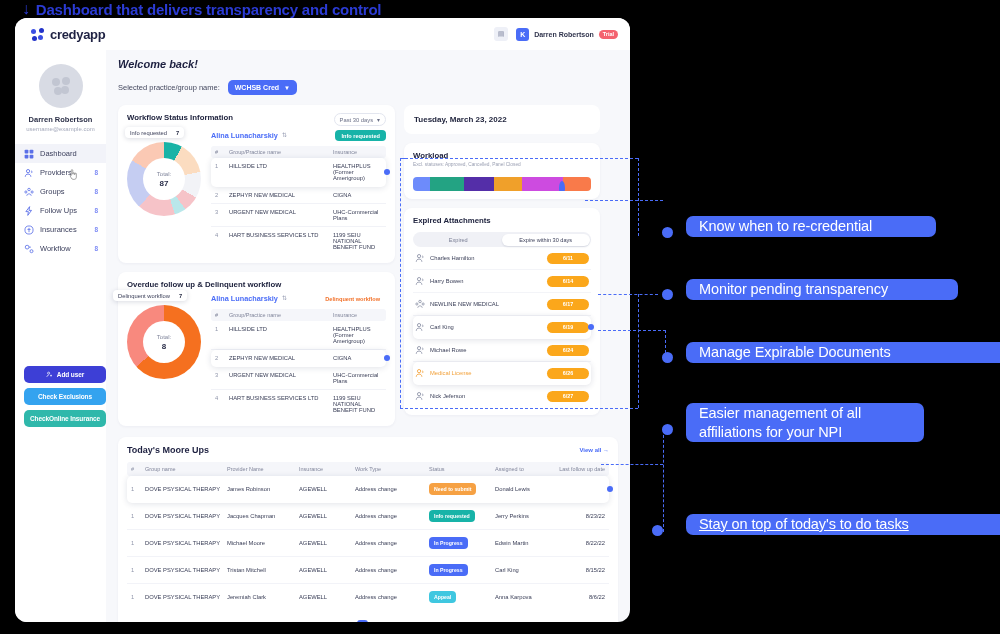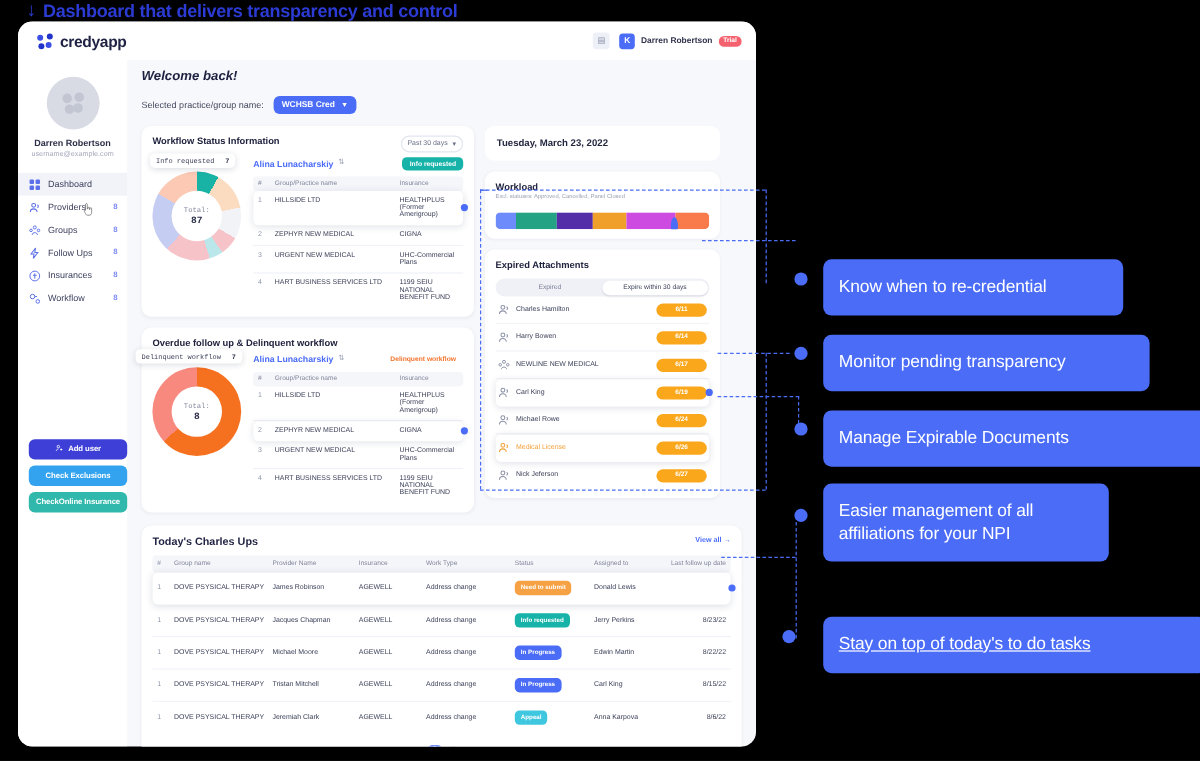--- a/index.html
+++ b/index.html
@@ -121,21 +121,21 @@
           box-shadow: 0 1px 3px rgba(30,40,90,.05); }
   .card-title { font-size: 7.8px; font-weight: 700; color:#20243f; }
   .card-head { display:flex; }
   .drop {
     margin-left:auto; border:1px solid #e3e6ef; border-radius: 9px;
     font-size: 5.8px; color:#6b7087; padding: 2.5px 5px; display:flex; gap:4px; align-items:center;
   }
 
   
   .chart-row { display: flex; gap: 6px; margin-top: 4px; position: relative; }
-  .donut-wrap { width: 78px; flex: none; position: relative; padding-top: 12px; font-family: Liberation Mono, monospace; }
+  .donut-wrap { width: 78px; flex: none; position: relative; padding-top: 12px; }
   .donut { width: 74px; height: 74px; border-radius: 50%; position: relative; }
   .donut::after {
     content:""; position:absolute; left:50%; top:50%; transform: translate(-50%,-50%);
     width: 42px; height: 42px; border-radius: 50%; background:#fff;
   }
   .donut-center {
     position:absolute; left:50%; top:50%; transform: translate(-50%,-50%);
     text-align:center; z-index: 2;
   }
   .donut-center .t { font-size: 6px; color:#81869c; line-height:1.25; }
@@ -235,21 +235,21 @@
   .tag.teal { background:#17b3a8; }
   .tag.blue { background:#4a6cf7; }
   .tag.cyan { background:#3fc7e0; }
   .pager { display:flex; justify-content:center; align-items:center; gap:8px; margin-top: 10px; padding-bottom: 2px; }
   .pager span { font-size:6px; color:#9aa0b6; }
   .pager .cur { background:#4a6cf7; color:#fff; border-radius:3px; padding: 1px 4px; font-weight:700; }
 
   
   .callout {
     position: absolute; background: #4a6cf7; color:#fff; border-radius: 7px;
-    font-size: 14.5px; font-weight: 400; padding: 14px 13px; line-height: 1.28;
+    font-size: 14.5px; font-weight: 400; padding: 1px 13px; line-height: 1.28;
     letter-spacing: -0.1px;
   }
   .cdot {
     position: absolute; width: 11px; height: 11px; border-radius: 50%;
     background: #4a6cf7;
   }
   .dashline { position:absolute; border-top: 1px dashed #4a6cf7; }
   .dashline.v { border-top:none; border-left: 1px dashed #4a6cf7; }
 </style>
 </head>
@@ -620,21 +620,21 @@
                   </span>
                 <span class="att-name">Nick Jeferson</span>
                 <span class="att-date">6/27</span>
               </div>
             </div>
           </div>
         </div>
 
         <div class="card" style="margin-top:2px">
           <div class="fu-head">
-            <span class="fu-title">Today's Charles Ups</span>
+            <span class="fu-title">Today's Moore Ups</span>
             <span class="viewall">
               <span>View all</span>
               <span>→</span>
             </span>
           </div>
 
           <div class="fu-table">
             <div class="fu-hr">
               <span class="k0">#</span>
               <span class="k1">Group name</span>

